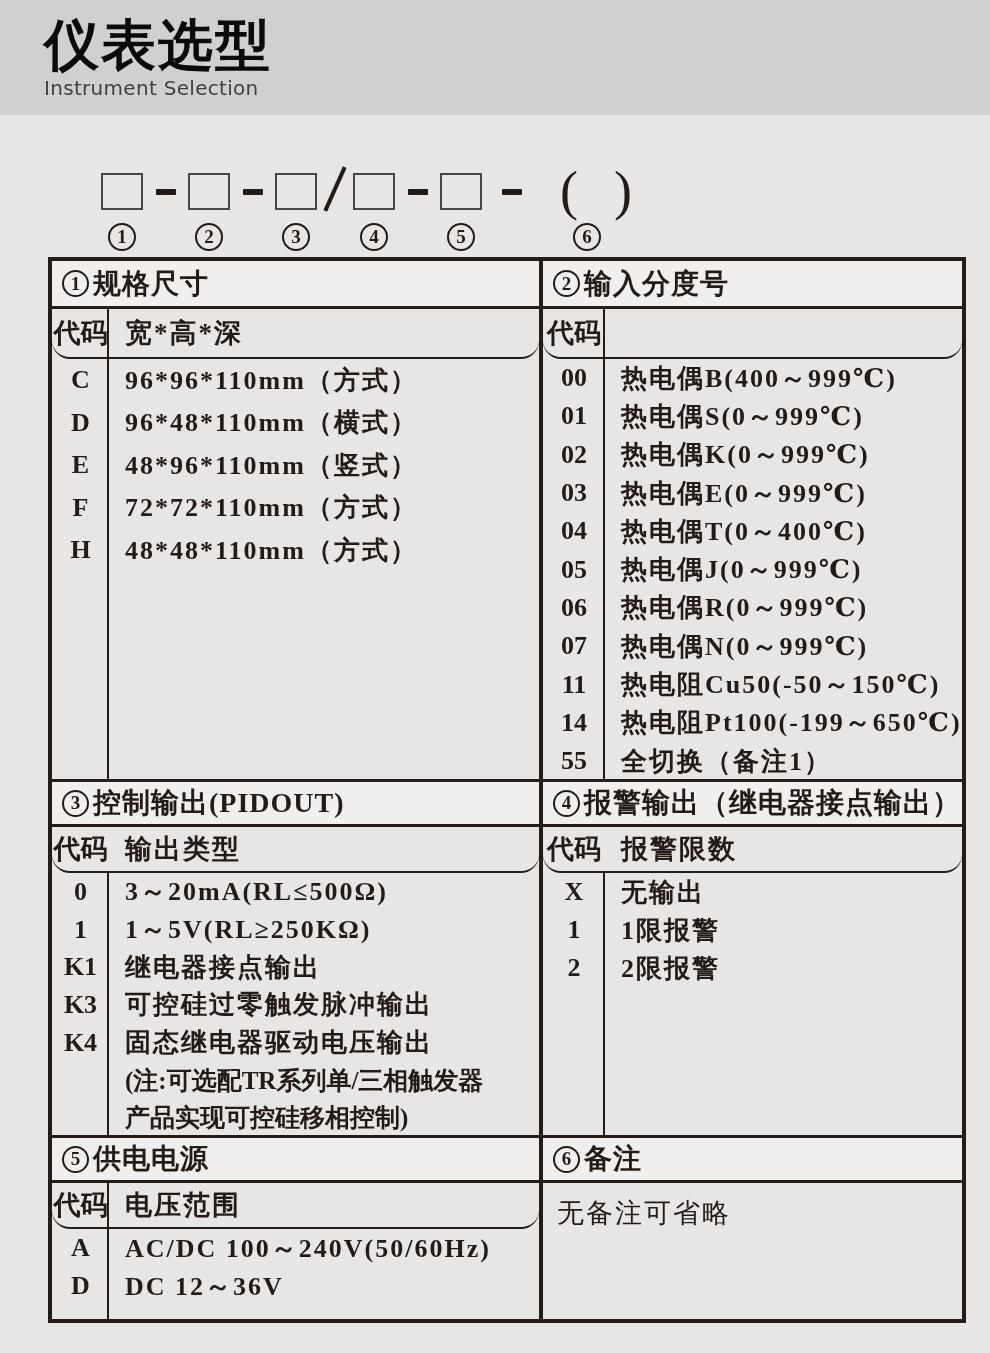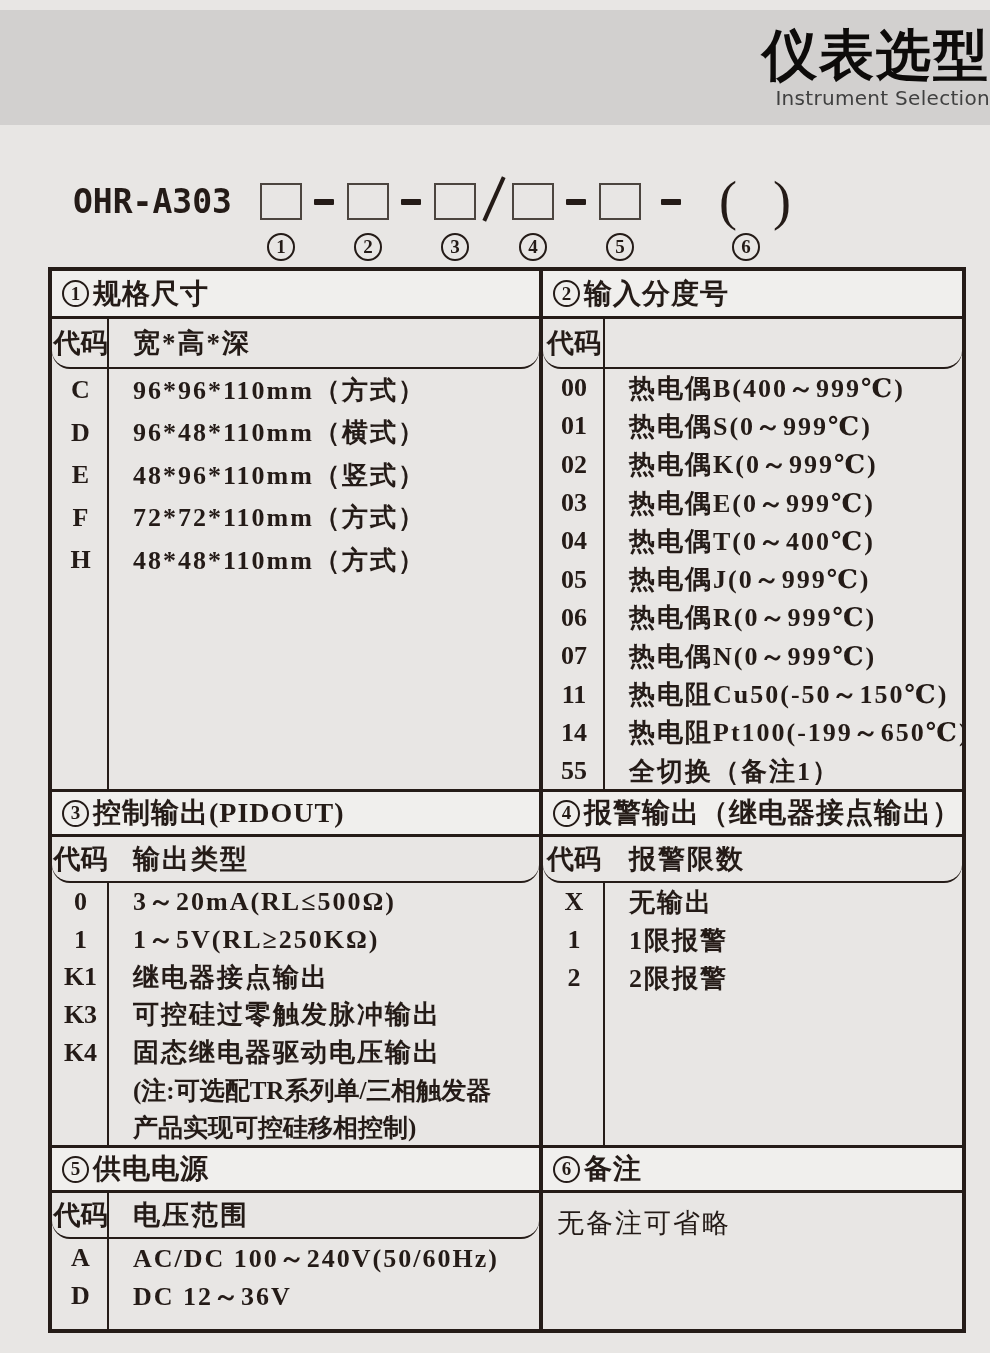--- a/index.html
+++ b/index.html
@@ -3,22 +3,22 @@
 <meta charset="utf-8">
 <style>
   html,body{margin:0;padding:0;}
   body{
     width:990px;height:1353px;overflow:hidden;
     background:#e8e6e4;color:#241b17;
     font-family:"Liberation Serif","DejaVu Serif",serif;
   }
   
   .banner{
-    margin-top:10px;height:115px;background:#d2d0cf;
-    display:flex;flex-direction:column;align-items:flex-end;justify-content:center;
+    margin-top:0;height:115px;background:#d2d0cf;
+    display:flex;flex-direction:column;align-items:flex-start;justify-content:center;padding-left:44px;
   }
   .banner-title{
     font-family:"DejaVu Sans","Liberation Sans",sans-serif;
     font-weight:700;font-size:55px;line-height:1.05;letter-spacing:2px;color:#0d0b0a;
   }
   .banner-sub{
     font-family:"DejaVu Sans","Liberation Sans",sans-serif;
     font-size:20px;line-height:1;margin-top:3px;color:#404040;letter-spacing:.3px;
   }
   
@@ -69,36 +69,35 @@
   .vline{position:absolute;top:0;bottom:0;width:2px;background:#251c18;}
   .content.left .vline{left:55px;}
   .content.right .vline{left:60px;}
   .vline.below{top:44px;}
   .crow{display:grid;align-items:center;height:var(--rh,38px);}
   .content.left .crow{grid-template-columns:57px 1fr;}
   .content.right .crow{grid-template-columns:62px 1fr;}
   .crow.chead{height:48px;border-bottom:2px solid #251c18;border-radius:18px;}
   .content.hb .crow.chead{height:44px;}
   .ccode{text-align:center;font-size:26px;font-weight:700;letter-spacing:0;}
-  .cdesc{padding-left:24px;font-size:26px;font-weight:700;letter-spacing:2px;white-space:nowrap;}
+  .cdesc{padding-left:16px;font-size:26px;font-weight:700;letter-spacing:2px;white-space:nowrap;}
   .crow.chead .ccode{font-size:27px;}
   .crow.chead .cdesc{font-size:27px;letter-spacing:2px;}
   .cdesc.tight{letter-spacing:0;font-size:25px;}
   .note-cell{padding:12px 0 0 14px;font-size:27px;font-weight:400;letter-spacing:2px;}
 </style>
 </head>
 <body>
 
 <div class="banner">
   <div class="banner-title">仪表选型</div>
   <div class="banner-sub">Instrument Selection</div>
 </div>
 
 <div class="model-line">
-  <span class="prefix">OHR-A303</span>
   <div class="diagram">
     <div class="unit">
       <span class="box"></span>
       <span class="circ">1</span>
     </div>
     <div class="sep">
         <span class="dashbar"></span>
       </div>
     <div class="unit">
       <span class="box"></span>

